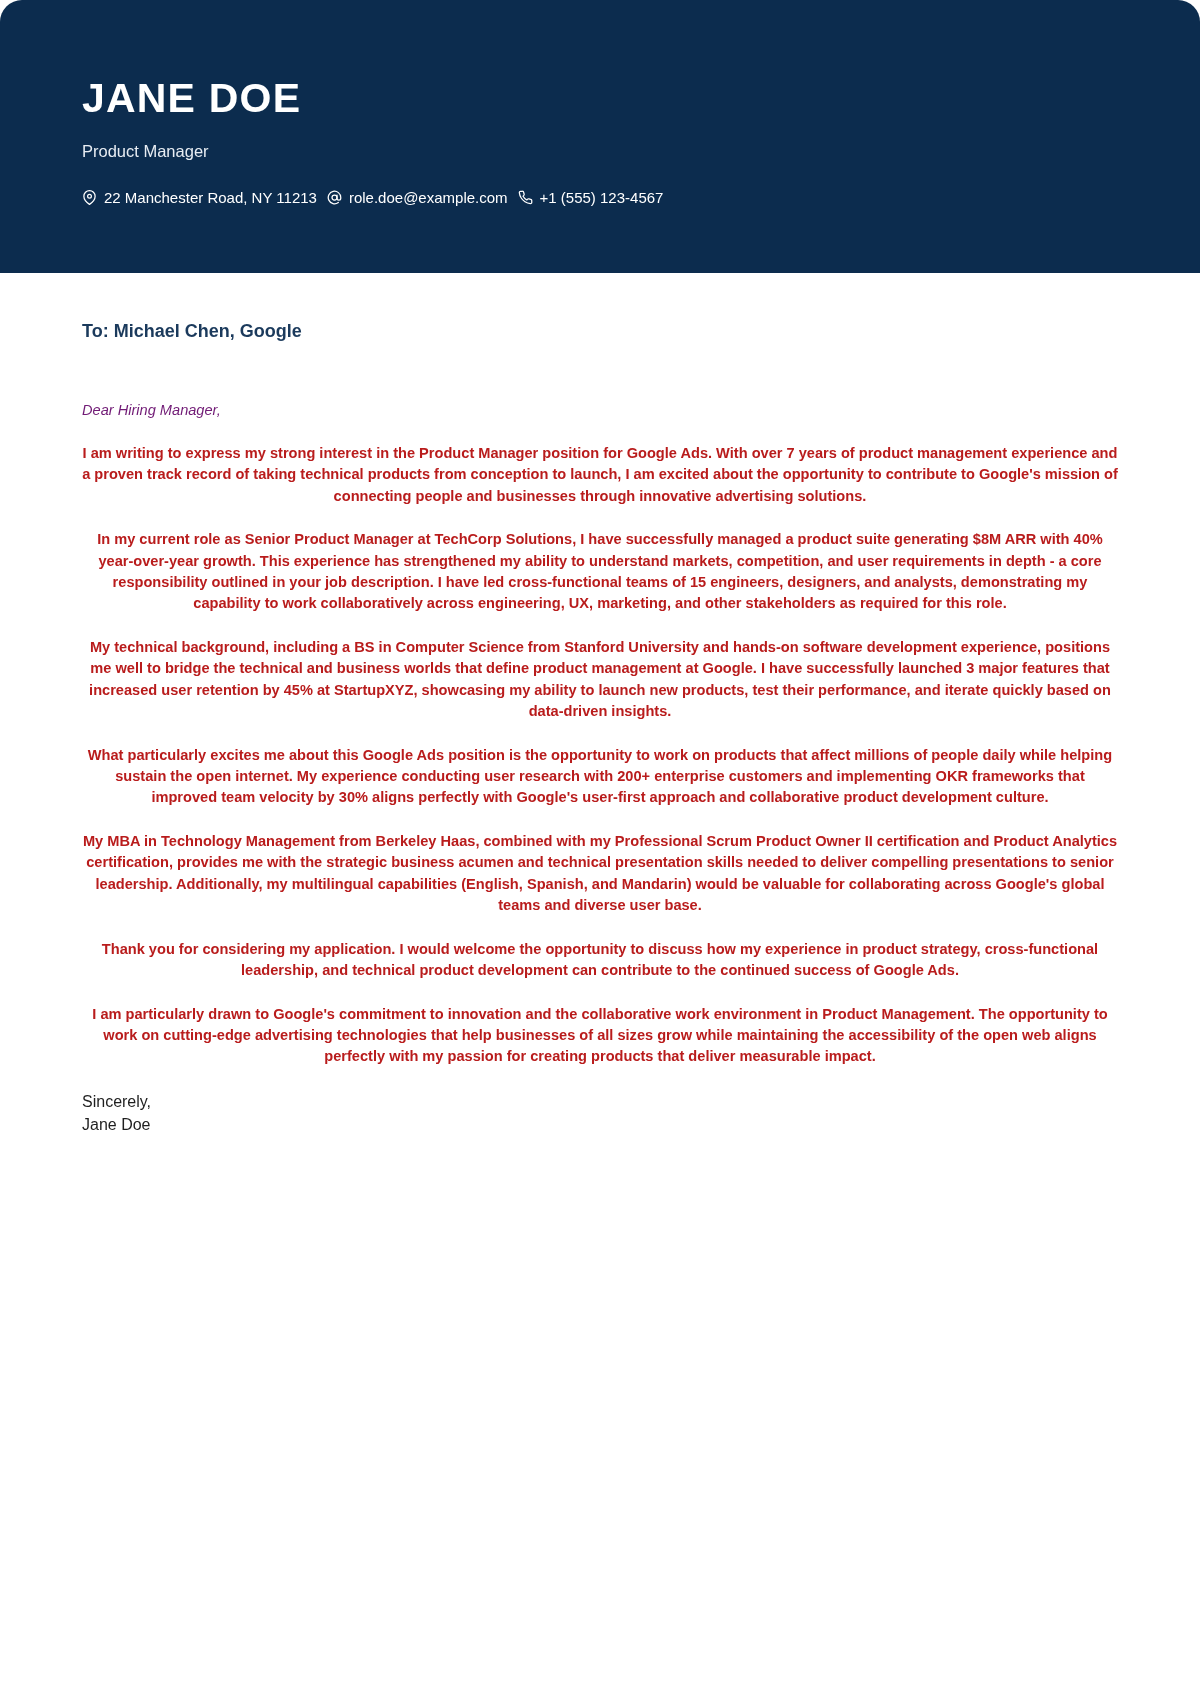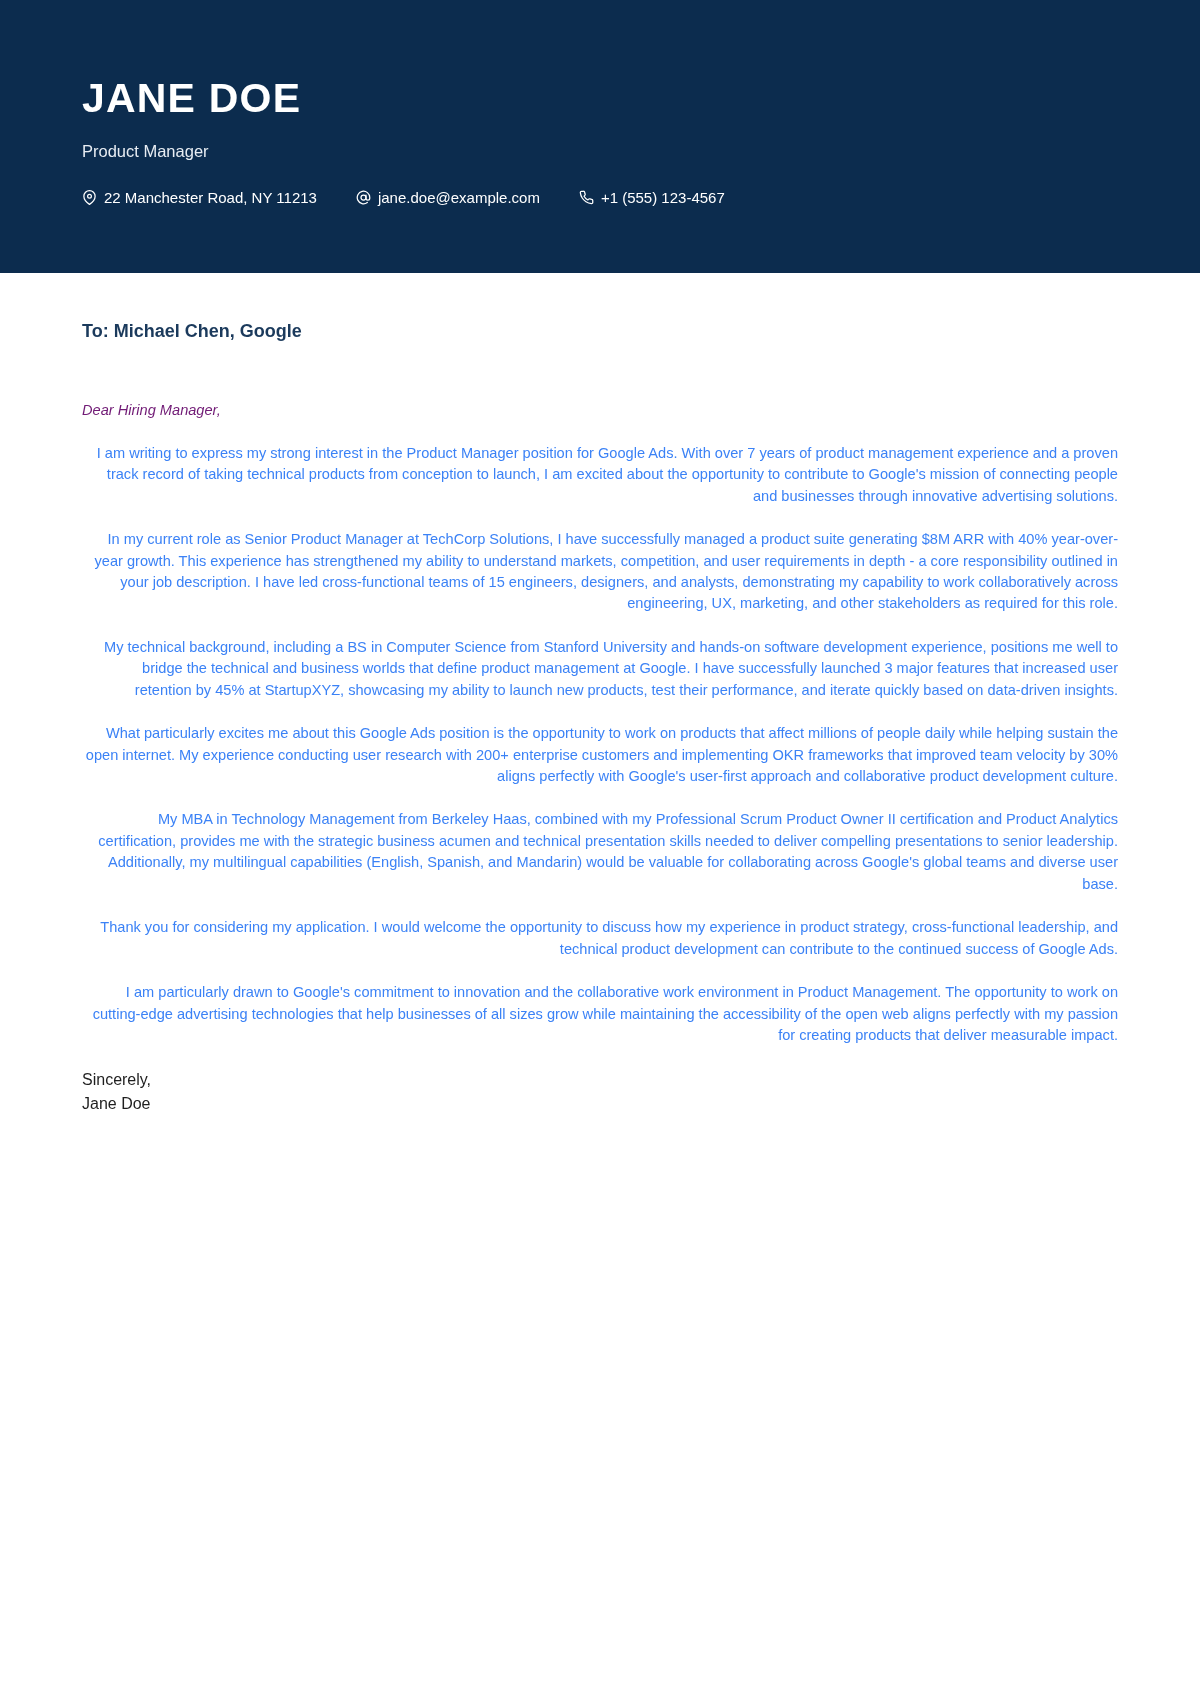--- a/index.html
+++ b/index.html
@@ -12,20 +12,21 @@
     background: #ffffff;
     font-family: "Liberation Sans", sans-serif;
     -webkit-font-smoothing: antialiased;
   }
   .page {
     position: relative;
     width: 1200px;
     height: 1700px;
     background: #ffffff;
     overflow: hidden;
+    border-radius: 22px;
   }
 
   
   .header {
     background: #0c2c4e;
     padding: 78px 0 58px 82px;
     box-sizing: border-box;
     height: 273px;
   }
   .name {
@@ -39,21 +40,21 @@
   .job-title {
     color: #e8edf3;
     font-size: 16.5px;
     font-weight: normal;
     line-height: 1;
     margin: 0 0 30px 0;
   }
   .contact-row {
     display: flex;
     align-items: center;
-    gap: 39px;
+    gap: 10px;
   }
   .contact-item {
     display: flex;
     align-items: center;
     gap: 7px;
     color: #ffffff;
     font-size: 15px;
     line-height: 1;
     white-space: nowrap;
   }
@@ -82,25 +83,26 @@
     margin: 0 0 57px 0;
   }
   .salutation {
     color: #701a75;
     font-size: 14.6px;
     line-height: 1.45;
     margin: 16px 0 22px 0;
     font-style: italic;
   }
   .para {
-    color: #3b82f6;
+    color: #b91c1c;
     font-size: 14.6px;
     line-height: 1.47;
     margin: 0 0 22px 0;
-    text-align: right;
+    text-align: center;
+    font-weight: bold;
   }
   .closing {
     color: #1f1f1f;
     font-size: 16px;
     line-height: 1.45;
     margin: 0;
   }
   .closing .sign-name {
     display: block;
   }
@@ -126,21 +128,21 @@
         <span>22 Manchester Road, NY 11213</span>
       </div>
 
       <div class="contact-item">
         <span class="ico">
           <svg width="15" height="15" viewBox="0 0 24 24" fill="none" stroke="#ffffff" stroke-width="2" stroke-linecap="round" stroke-linejoin="round">
             <circle cx="12" cy="12" r="4"></circle>
             <path d="M16 8v5a3 3 0 0 0 6 0v-1a10 10 0 1 0-3.92 7.94"></path>
           </svg>
         </span>
-        <span>jane.doe@example.com</span>
+        <span>role.doe@example.com</span>
       </div>
 
       <div class="contact-item">
         <span class="ico">
           <svg width="15" height="15" viewBox="0 0 24 24" fill="none" stroke="#ffffff" stroke-width="2" stroke-linecap="round" stroke-linejoin="round">
             <path d="M22 16.92v3a2 2 0 0 1-2.18 2 19.79 19.79 0 0 1-8.63-3.07 19.5 19.5 0 0 1-6-6A19.79 19.79 0 0 1 2.12 4.18 2 2 0 0 1 4.11 2h3a2 2 0 0 1 2 1.72c.13.96.36 1.9.69 2.81a2 2 0 0 1-.45 2.11L8.09 9.91a16 16 0 0 0 6 6l1.27-1.27a2 2 0 0 1 2.11-.45c.9.33 1.85.56 2.81.69A2 2 0 0 1 22 16.92z"></path>
           </svg>
         </span>
         <span>+1 (555) 123-4567</span>
       </div>

